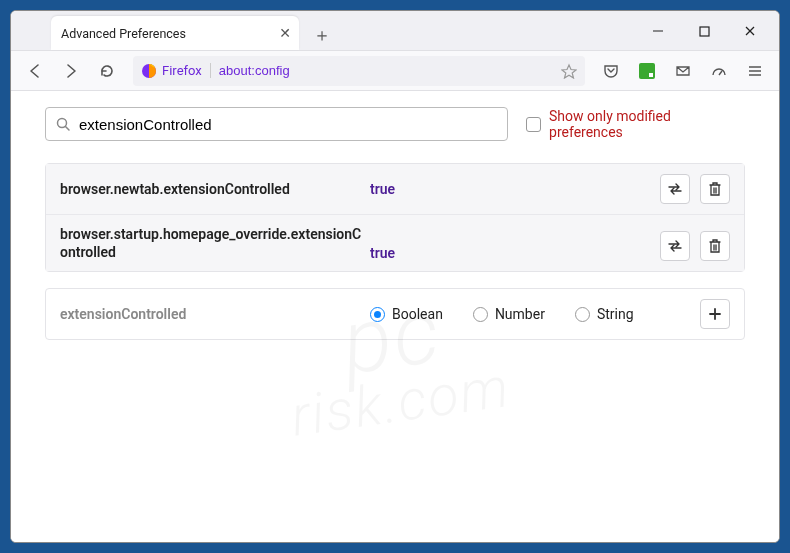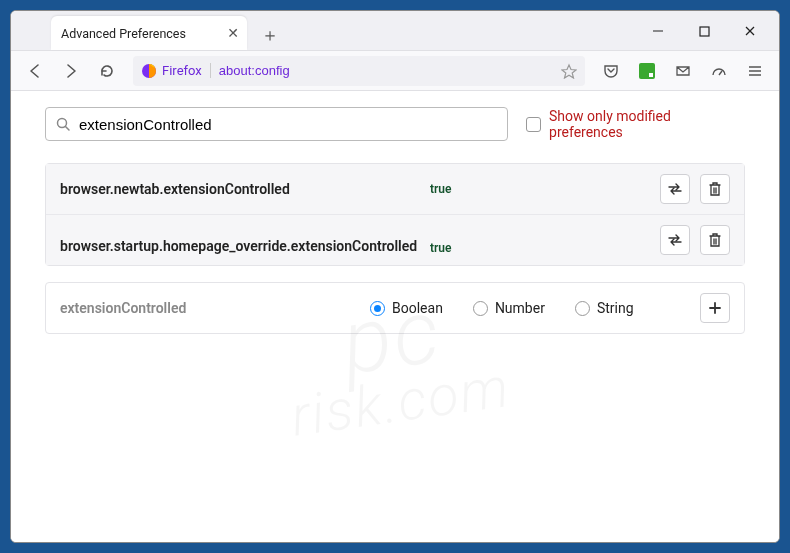--- a/index.html
+++ b/index.html
@@ -29,21 +29,21 @@
     height: 40px;
     background: #f0f0f4;
     display: flex;
     align-items: flex-end;
     padding-left: 40px;
     border-bottom: 1px solid #e0e0e4;
     position: relative;
   }
   .tab {
     height: 34px;
-    width: 196px;
+    width: 248px;
     background: #fff;
     border-radius: 6px 6px 0 0;
     display: flex;
     align-items: center;
     padding: 0 10px;
     font-size: 12.5px;
     color: #222;
     box-shadow: 0 -1px 2px rgba(0,0,0,0.08);
     position: relative;
   }
@@ -162,22 +162,22 @@
   .chkbox { width:15px;height:15px;border:1.5px solid #999;border-radius:3px;}
   
   .pref-list { border:1px solid #e4e4e8; border-radius:4px;}
   .pref-row {
     display:flex; align-items:center;
     padding: 10px 14px;
     background:#f6f6f8;
     border-bottom:1px solid #e8e8ec;
   }
   .pref-row:last-child { border-bottom:none;align-items:flex-end;}
-  .pref-name { width: 370px; font-weight:600; font-size:14px; color:#222; word-break:break-word; line-height:1.3;}
-  .pref-val { font-weight:600; font-size:12px; color:#14532d; flex:1;}
+  .pref-name { width: 310px; font-weight:600; font-size:14px; color:#222; word-break:break-word; line-height:1.3;}
+  .pref-val { font-weight:600; font-size:14px; color:#4c1d95; flex:1;}
   .row-actions { display:flex; gap:10px;}
   .icon-btn {
     width:30px;height:30px;display:flex;align-items:center;justify-content:center;
     border:1px solid #d0d0d4;border-radius:4px;background:#fff;color:#333;
   }
   
   .new-pref {
     border:1px solid #e4e4e8; border-radius:4px;
     margin-top: 16px;
     display:flex; align-items:center;

